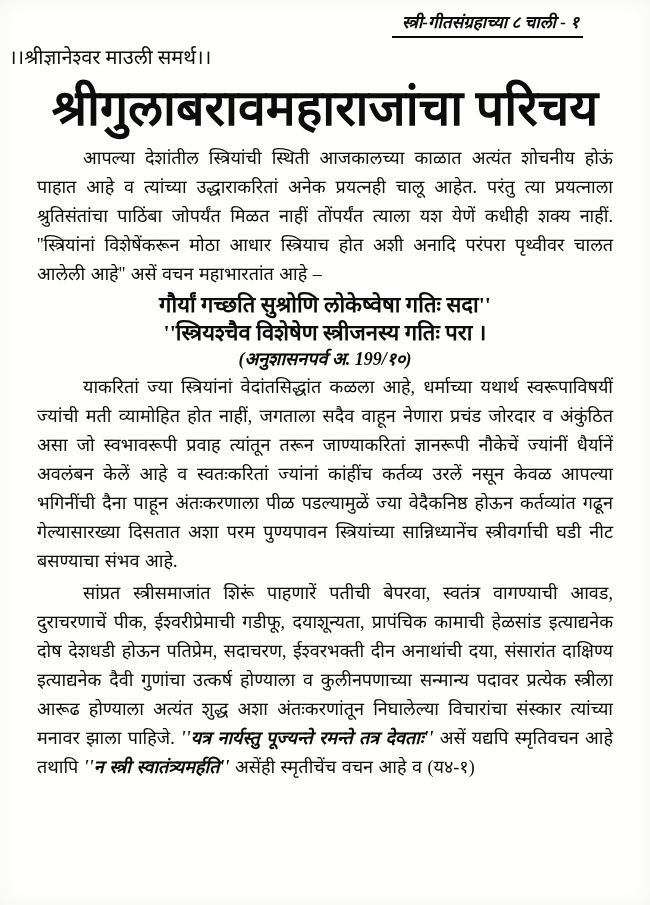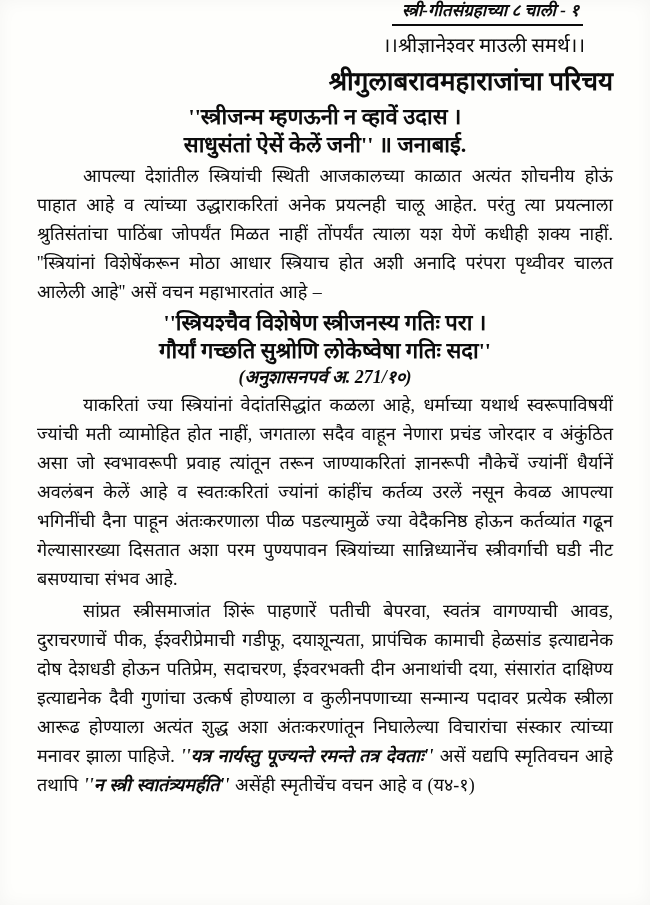--- a/index.html
+++ b/index.html
@@ -10,21 +10,21 @@
   }
   .page {
     position: relative;
     width: 650px;
     height: 905px;
     margin: 0 auto;
     background: #fefefc;
     color: #0c0c0c;
     font-family: "Liberation Serif", "DejaVu Sans", sans-serif;
     box-sizing: border-box;
-    padding: 2px 37px 10px 37px;
+    padding: 14px 37px 10px 37px;
     overflow: hidden;
     box-shadow: inset 0 0 18px rgba(0,0,0,0.04);
   }
   
   .running-head {
     text-align: right;
     margin-right: 30px;
     line-height: 1;
   }
   .running-head .rh-text {
@@ -33,30 +33,30 @@
     font-weight: bold;
     font-size: 17px;
     padding: 0 4px 5px 10px;
     border-bottom: 2px solid #0c0c0c;
     white-space: nowrap;
   }
   
   .invocation {
     position: relative;
     left: -28px;
-    text-align: right;
+    text-align: left;
     font-size: 20px;
     margin-top: 5px;
     white-space: nowrap;
   }
   
   .title {
-    text-align: right;
+    text-align: center;
     font-weight: bold;
-    font-size: 26px;
+    font-size: 50px;
     line-height: 1.2;
     margin: 8px 0 6px 0;
     white-space: nowrap;
   }
   
   .verse {
     text-align: center;
     font-weight: bold;
     font-size: 22px;
     line-height: 28px;
@@ -87,31 +87,27 @@
 <div class="page">
 
   <div class="running-head">
     <span class="rh-text">स्त्री-गीतसंग्रहाच्या ८ चाली - १</span>
   </div>
 
   <div class="invocation">।।श्रीज्ञानेश्वर माउली समर्थ।।</div>
 
   <h1 class="title">श्रीगुलाबरावमहाराजांचा परिचय</h1>
 
-  <div class="verse">
-    <div class="v-line">''स्त्रीजन्म म्हणऊनी न व्हावें उदास ।</div>
-    <div class="v-line">साधुसंतां ऐसें केलें जनी'' ॥ जनाबाई.</div>
-  </div>
 
   <p class="body-para">आपल्या देशांतील स्त्रियांची स्थिती आजकालच्या काळात अत्यंत शोचनीय होऊं पाहात आहे व त्यांच्या उद्धाराकरितां अनेक प्रयत्नही चालू आहेत. परंतु त्या प्रयत्नाला श्रुतिसंतांचा पाठिंबा जोपर्यंत मिळत नाहीं तोंपर्यंत त्याला यश येणें कधीही शक्य नाहीं. ''स्त्रियांनां विशेषेंकरून मोठा आधार स्त्रियाच होत अशी अनादि परंपरा पृथ्वीवर चालत आलेली आहे'' असें वचन महाभारतांत आहे –</p>
 
   <div class="verse">
+    <div class="v-line">गौर्यां गच्छति सुश्रोणि लोकेष्वेषा गतिः सदा''</div>
     <div class="v-line">''स्त्रियश्चैव विशेषेण स्त्रीजनस्य गतिः परा ।</div>
-    <div class="v-line">गौर्यां गच्छति सुश्रोणि लोकेष्वेषा गतिः सदा''</div>
-    <div class="citation">(अनुशासनपर्व अ. 271/१०)</div>
+    <div class="citation">(अनुशासनपर्व अ. 199/१०)</div>
   </div>
 
   <p class="body-para">याकरितां ज्या स्त्रियांनां वेदांतसिद्धांत कळला आहे, धर्माच्या यथार्थ स्वरूपाविषयीं ज्यांची मती व्यामोहित होत नाहीं, जगताला सदैव वाहून नेणारा प्रचंड जोरदार व अंकुंठित असा जो स्वभावरूपी प्रवाह त्यांतून तरून जाण्याकरितां ज्ञानरूपी नौकेचें ज्यांनीं धैर्यानें अवलंबन केलें आहे व स्वतःकरितां ज्यांनां कांहींच कर्तव्य उरलें नसून केवळ आपल्या भगिनींची दैना पाहून अंतःकरणाला पीळ पडल्यामुळें ज्या वेदैकनिष्ठ होऊन कर्तव्यांत गढून गेल्यासारख्या दिसतात अशा परम पुण्यपावन स्त्रियांच्या सान्निध्यानेंच स्त्रीवर्गाची घडी नीट बसण्याचा संभव आहे.</p>
 
   <p class="body-para">
     <span>सांप्रत स्त्रीसमाजांत शिरूं पाहणारें पतीची बेपरवा, स्वतंत्र वागण्याची आवड, दुराचरणाचें पीक, ईश्वरीप्रेमाची गडीफू, दयाशून्यता, प्रापंचिक कामाची हेळसांड इत्याद्यनेक दोष देशधडी होऊन पतिप्रेम, सदाचरण, ईश्वरभक्ती दीन अनाथांची दया, संसारांत दाक्षिण्य इत्याद्यनेक दैवी गुणांचा उत्कर्ष होण्याला व कुलीनपणाच्या सन्मान्य पदावर प्रत्येक स्त्रीला आरूढ होण्याला अत्यंत शुद्ध अशा अंतःकरणांतून निघालेल्या विचारांचा संस्कार त्यांच्या मनावर झाला पाहिजे. </span><strong>''यत्र नार्यस्तु पूज्यन्ते रमन्ते तत्र देवताः''</strong><span> असें यद्यपि स्मृतिवचन आहे तथापि </span><strong>''न स्त्री स्वातंत्र्यमर्हति''</strong><span> असेंही स्मृतीचेंच वचन आहे व (य४-१)</span>
   </p>
 
 </div>
 

